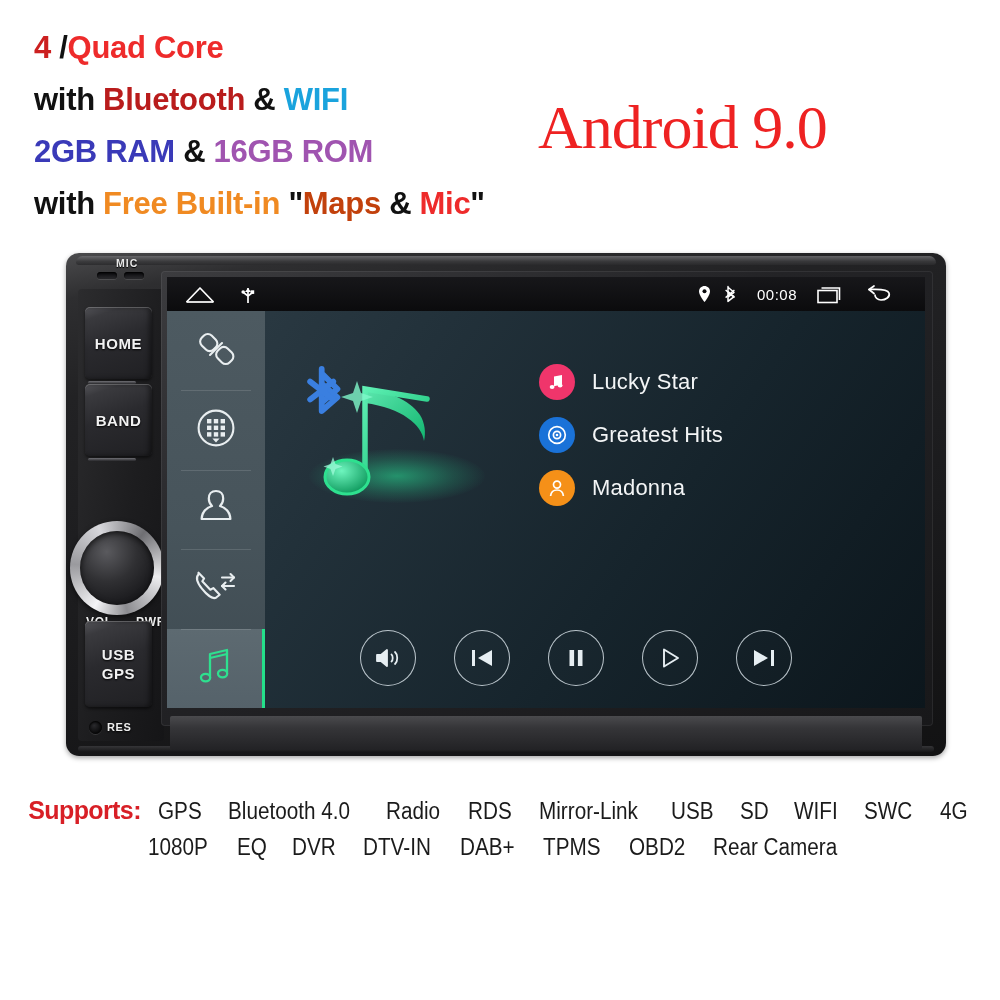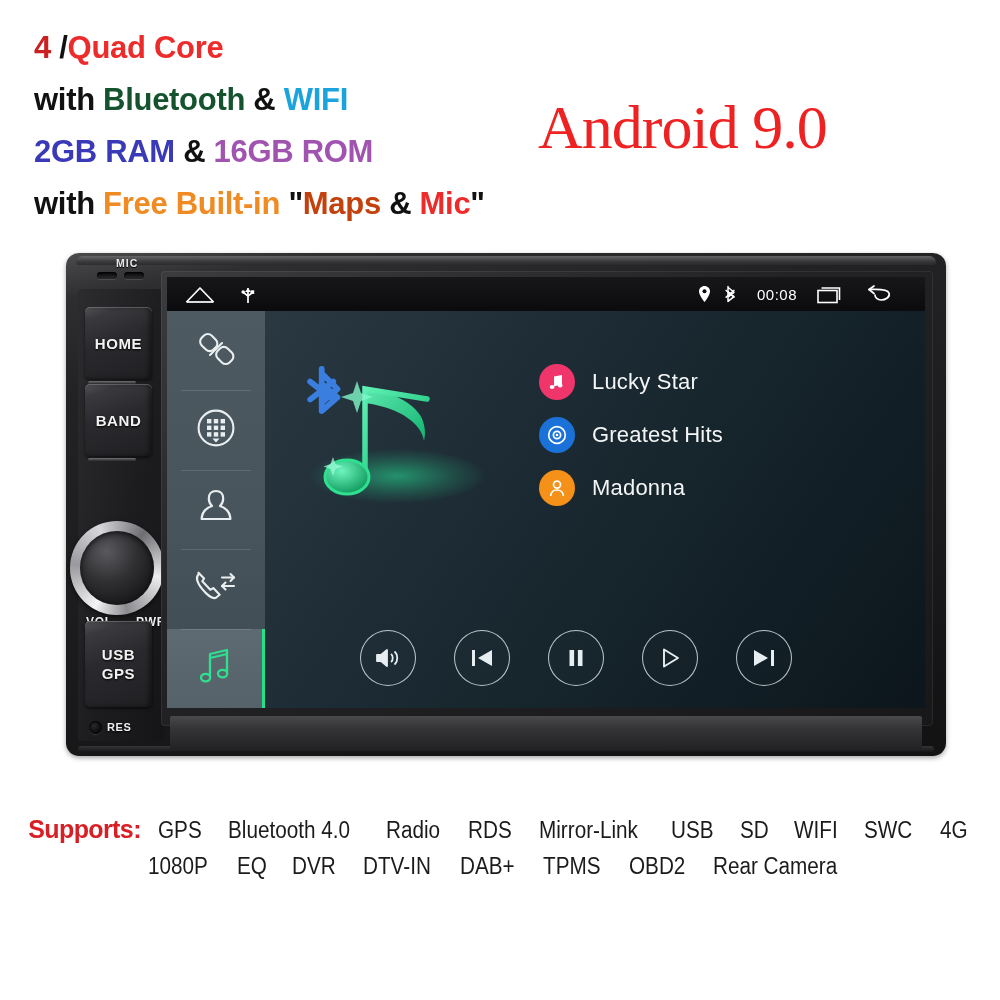--- a/index.html
+++ b/index.html
@@ -189,21 +189,21 @@
   }
 
   
   .shelf {
     position:absolute; left:104px; bottom:6px; width:752px; height:34px;
     background:linear-gradient(180deg,#4a4a4d 0%,#353538 35%,#222225 100%);
     border-radius:2px;
   }
 
   
-  .supports { position:absolute; left:0; top:815px; width:1000px; }
+  .supports { position:absolute; left:0; top:796px; width:1000px; }
   .sup-row {
     display:flex; align-items:baseline; justify-content:center;
     font-family:"Liberation Sans", sans-serif;
   }
   .sup-row.r1 { padding-left:10px; }
   .sup-label {
     color:#d81f26; font-weight:bold; font-size:25px; letter-spacing:-.6px;
     margin-right:6px;
   }
   .sup-item {
@@ -211,21 +211,21 @@
     transform:scaleX(.9); transform-origin:left center;
   }
   .sup-row.r2 { margin-top:9px; }
 </style>
 </head>
 <body>
 
 <div class="promo">
   <div class="promo-lines">
       <div class="pline"><span style="color: rgb(204, 32, 32);">4 </span><span style="color: rgb(17, 17, 17);">/</span><span style="color: rgb(238, 43, 43);">Quad Core</span></div>
-      <div class="pline"><span style="color: rgb(17, 17, 17);">with </span><span style="color: #14532d;">Bluetooth</span><span style="color: rgb(17, 17, 17);"> &amp; </span><span style="color: rgb(26, 163, 221);">WIFI</span></div>
+      <div class="pline"><span style="color: rgb(17, 17, 17);">with </span><span style="color: #b91c1c;">Bluetooth</span><span style="color: rgb(17, 17, 17);"> &amp; </span><span style="color: rgb(26, 163, 221);">WIFI</span></div>
       <div class="pline"><span style="color: rgb(58, 58, 184);">2GB RAM</span><span style="color: rgb(17, 17, 17);"> &amp; </span><span style="color: rgb(160, 84, 176);">16GB ROM</span></div>
       <div class="pline"><span style="color: rgb(17, 17, 17);">with </span><span style="color: rgb(240, 138, 34);">Free Built-in </span><span style="color: rgb(17, 17, 17);">"</span><span style="color: #c2410c;">Maps</span><span style="color: rgb(17, 17, 17);"> &amp; </span><span style="color: rgb(238, 43, 43);">Mic</span><span style="color: rgb(17, 17, 17);">"</span></div>
     </div>
   <div class="android-badge">Android 9.0</div>
 </div>
 
 <div class="device">
   <div class="dev-top-hl"></div>
   <div class="dev-bot-hl"></div>
 

